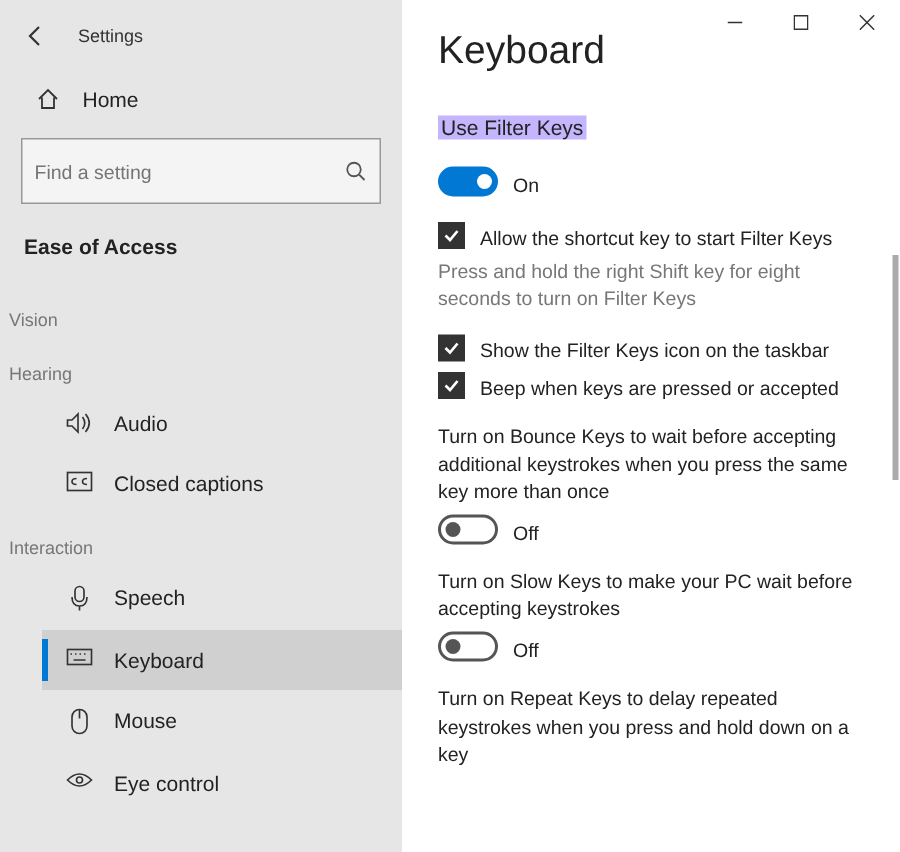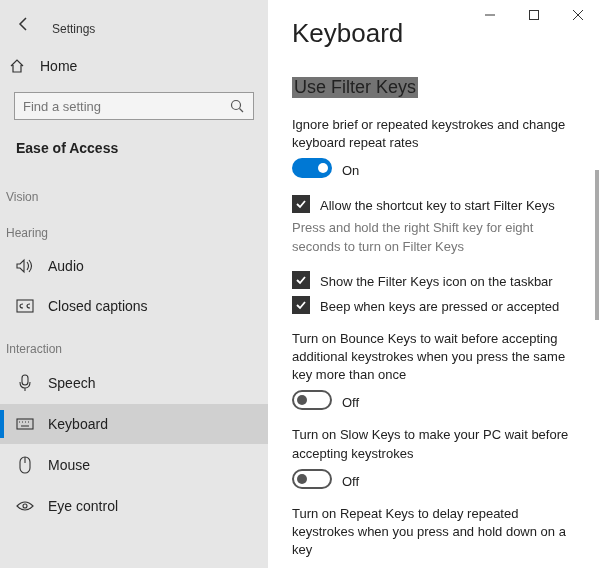--- a/index.html
+++ b/index.html
@@ -1,42 +1,42 @@
 <!DOCTYPE html>
 <html><head>
 <meta charset="utf-8">
 <style>
 * { margin: 0; padding: 0; box-sizing: border-box; font-family: "Segoe UI", sans-serif; }
 body { width: 600px; height: 568px; background: #fff; display: flex; overflow: hidden; position: relative; }
 
 .sidebar { width: 268px; height: 100%; background: #e6e6e6; display: flex; flex-direction: column; padding-top: 8px; }
-.titlebar { display: flex; align-items: flex-end; padding: 4px 12px 12px 12px; gap: 16px; }
+.titlebar { display: flex; align-items: center; padding: 4px 12px 12px 12px; gap: 16px; }
 .back-btn { width: 24px; height: 24px; display: flex; align-items: center; justify-content: center; cursor: pointer; }
 .app-title { font-size: 12px; color: #333; }
 
-.home-row { display: flex; align-items: center; gap: 14px; padding: 10px 8px; cursor: pointer; }
+.home-row { display: flex; align-items: center; gap: 14px; padding: 10px 23px; cursor: pointer; }
 .home-row .icon { width: 18px; display: flex; justify-content: center; }
 .home-label { font-size: 14px; color: #222; }
 
-.search-box { margin: 8px 14px 14px 14px; height: 28px; border: 1px solid #999; background: #f4f4f4; display: flex; align-items: center; padding: 0 8px; }
+.search-box { margin: 8px 14px 14px 14px; height: 44px; border: 1px solid #999; background: #f4f4f4; display: flex; align-items: center; padding: 0 8px; }
 .search-box input { flex: 1; border: none; background: transparent; outline: none; font-size: 13px; color: #666; }
 .search-box .icon { color: #555; }
 
 .category-header { font-size: 14px; font-weight: 600; color: #222; padding: 6px 16px 18px 16px; }
 
 .section-label { font-size: 12px; color: #777; padding: 16px 16px 6px 6px; }
 
-.nav-item { display: flex; align-items: center; gap: 14px; padding: 12px 16px; cursor: pointer; font-size: 14px; color: #222; }
+.nav-item { display: flex; gap: 14px; padding: 12px 16px; cursor: pointer; font-size: 14px; color: #222; margin-left: 28px; }
 .nav-item.selected { background: #d0d0d0; position: relative; }
 .nav-item.selected::before { content: ""; position: absolute; left: 0; top: 6px; bottom: 6px; width: 4px; background: #0078d4; }
 .nav-item .icon { width: 18px; display: flex; justify-content: center; color: #333; }
 
 .main { flex: 1; height: 100%; background: #fff; padding: 18px 24px 18px 24px; overflow: hidden; position: relative; }
 .page-title { font-size: 26px; font-weight: 400; color: #222; margin-bottom: 28px; }
-.sub-heading { font-size: 18px; color: #222; background: #737373; display: inline-block; padding: 0 2px; margin-bottom: 18px; }
+.sub-heading { font-size: 14px; color: #222; background: #c4b5fd; display: inline-block; padding: 0 2px; margin-bottom: 18px; }
 
 .desc { font-size: 13px; color: #222; line-height: 1.4; margin-bottom: 6px; }
 .help-text { font-size: 13px; color: #777; line-height: 1.4; margin-bottom: 14px; }
 
 .toggle-row { display: flex; align-items: flex-end; gap: 10px; margin-bottom: 16px; }
 .toggle { width: 40px; height: 20px; border-radius: 10px; position: relative; cursor: pointer; }
 .toggle.on { background: #0078d4; }
 .toggle.off { background: #fff; border: 2px solid #555; }
 .toggle .knob { position: absolute; width: 10px; height: 10px; border-radius: 50%; top: 50%; transform: translateY(-50%); }
 .toggle.on .knob { background: #fff; right: 4px; }
@@ -159,21 +159,20 @@
     </span>
     <span>Eye control</span>
   </div>
 </div>
 
 <div class="main">
   <div class="page-title">Keyboard</div>
   <div><span class="sub-heading">Use Filter Keys</span></div>
 
   <div class="block">
-    <div class="desc">Ignore brief or repeated keystrokes and change keyboard repeat rates</div>
     <div class="toggle-row">
       <div class="toggle on">
           <div class="knob"></div>
         </div>
       <div class="toggle-label">On</div>
     </div>
   </div>
 
   <div class="checkbox-row">
     <div class="checkbox">

